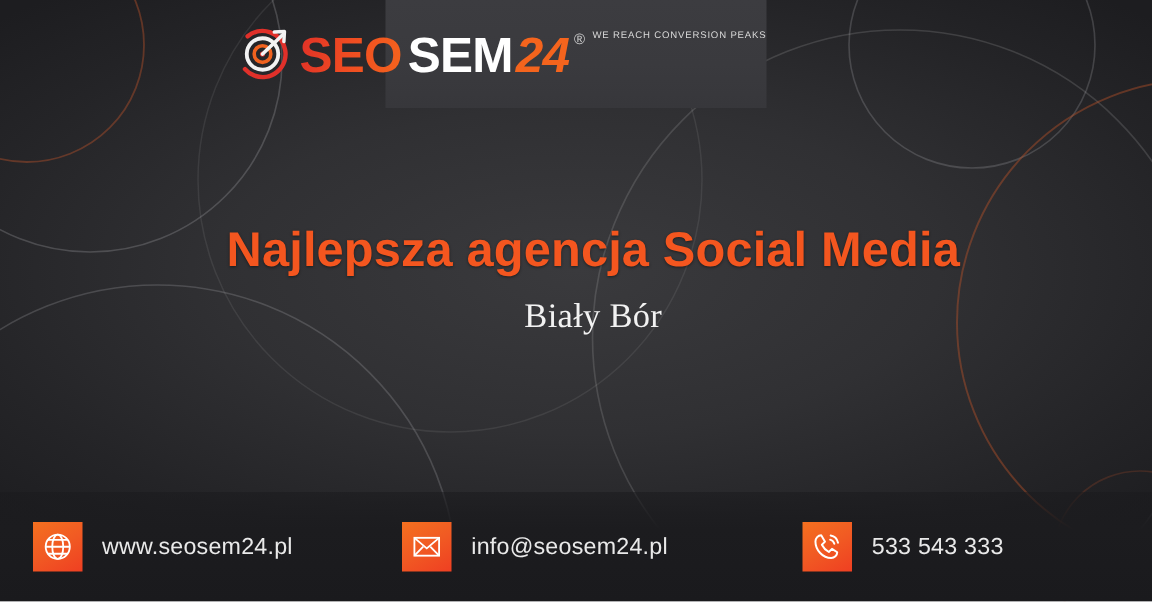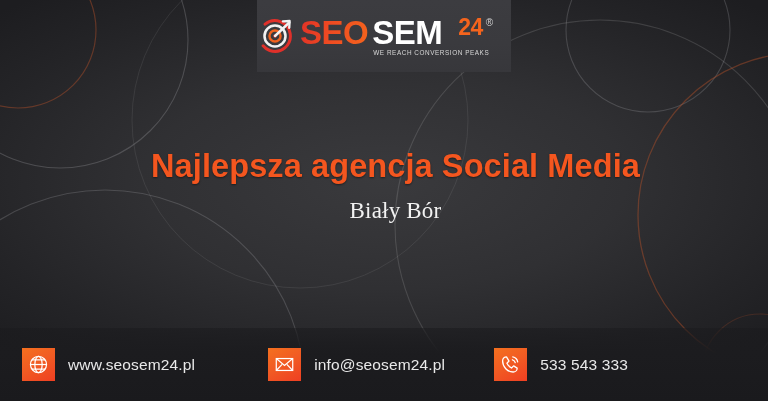--- a/index.html
+++ b/index.html
@@ -33,56 +33,57 @@
   
   .logo-plate {
     position:absolute;
     left:257px;
     top:0;
     width:254px;
     height:72px;
     background:linear-gradient(180deg,#3c3c40 0%, #3a3a3e 60%, #37373b 100%);
     display:flex;
     align-items:center;
-    justify-content:flex-start;
+    justify-content:flex-end;
     gap:7px;
   }
 
   .logo-mark { width:36px; height:36px; flex:0 0 36px; display:block; }
 
   .logo-word {
     display:flex;
     align-items:flex-start;
     line-height:1;
   }
   .logo-seo {
     font-size:33px;
     font-weight:bold;
     letter-spacing:-0.5px;
     background:linear-gradient(100deg,#e03127 0%, #ef4b22 45%, #f4641d 100%);
     -webkit-background-clip:text;
     background-clip:text;
     color:transparent;
     -webkit-text-fill-color:transparent;
   }
-  .logo-right { display:flex; flex-direction:column; }
+  .logo-right { display:flex; flex-direction:row; }
   .logo-line1 { display:flex; align-items:flex-start; }
   .logo-sem {
     font-size:33px;
     font-weight:bold;
     color:#ffffff;
     letter-spacing:-0.5px;
     margin-left:4px;
   }
   .logo-24 {
-    font-size:23px;
+    font-size:33px;
     font-weight:bold;
     color:#f4641d;
     letter-spacing:-0.5px;
-    margin-left:16px;
+    margin-left:2px;
+    font-style:italic;
   }
   .logo-reg {
     font-size:10px;
     color:#cfcfcf;
     margin-left:3px;
     margin-top:2px;
   }
   .logo-tagline {
     font-size:6.4px;
     letter-spacing:0.55px;
@@ -131,21 +132,21 @@
     z-index:4;
   }
   .contact {
     display:flex;
     align-items:center;
     gap:13px;
     flex:0 0 auto;
   }
   .c1 { margin-left:22px; }
   .c2 { margin-left:73px;align-items:center; }
-  .c3 { margin-left:49px; }
+  .c3 { margin-left:90px; }
 
   .c-icon {
     width:33px; height:33px;
     flex:0 0 33px;
     background:linear-gradient(150deg,#f4701f 0%, #f15a23 50%, #ef3f22 100%);
     display:flex;
     align-items:center;
     justify-content:center;
   }
   .c-icon svg { display:block; }

